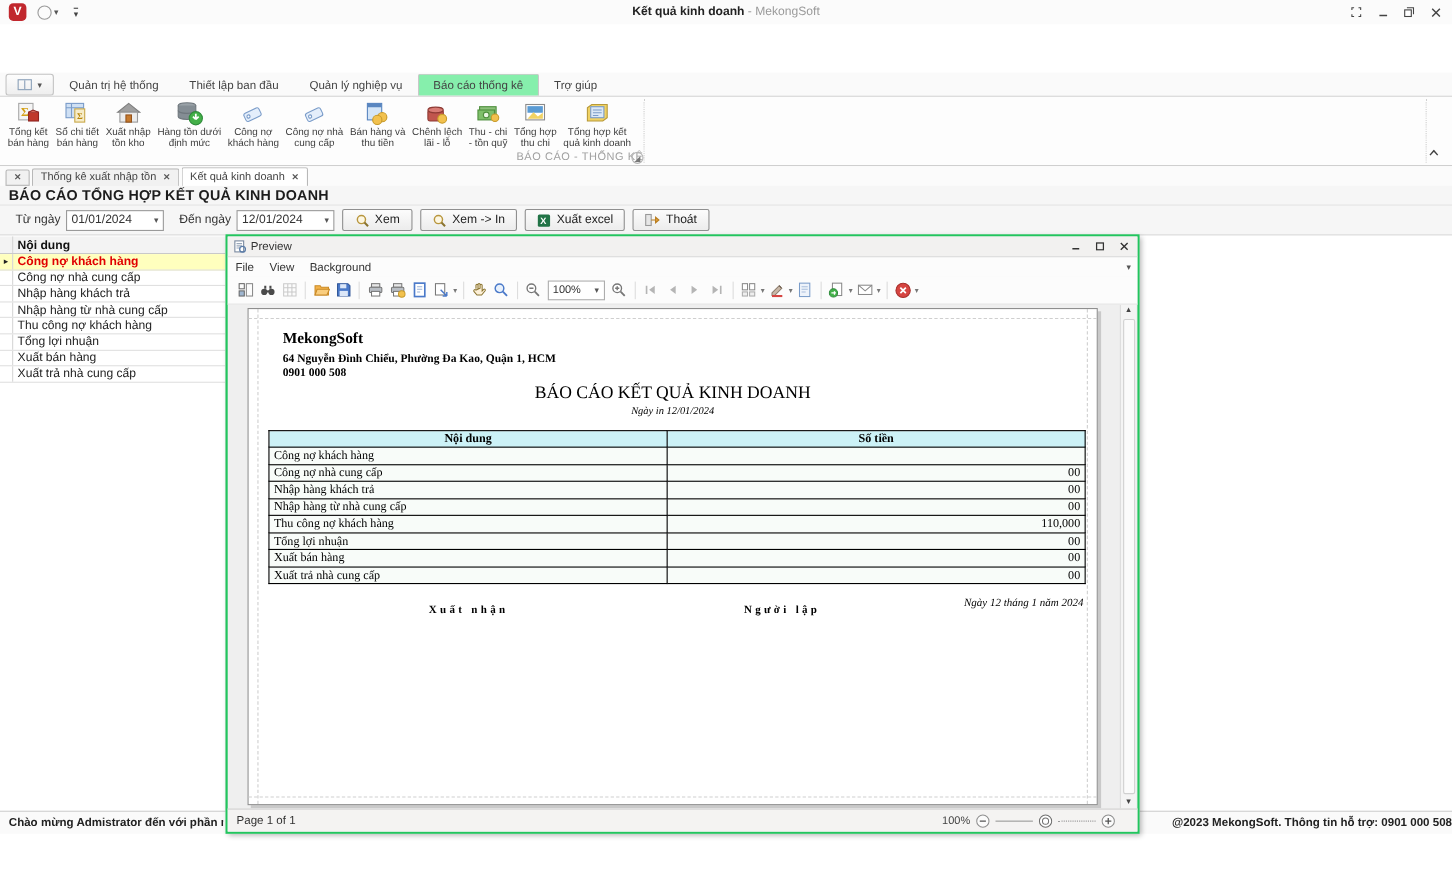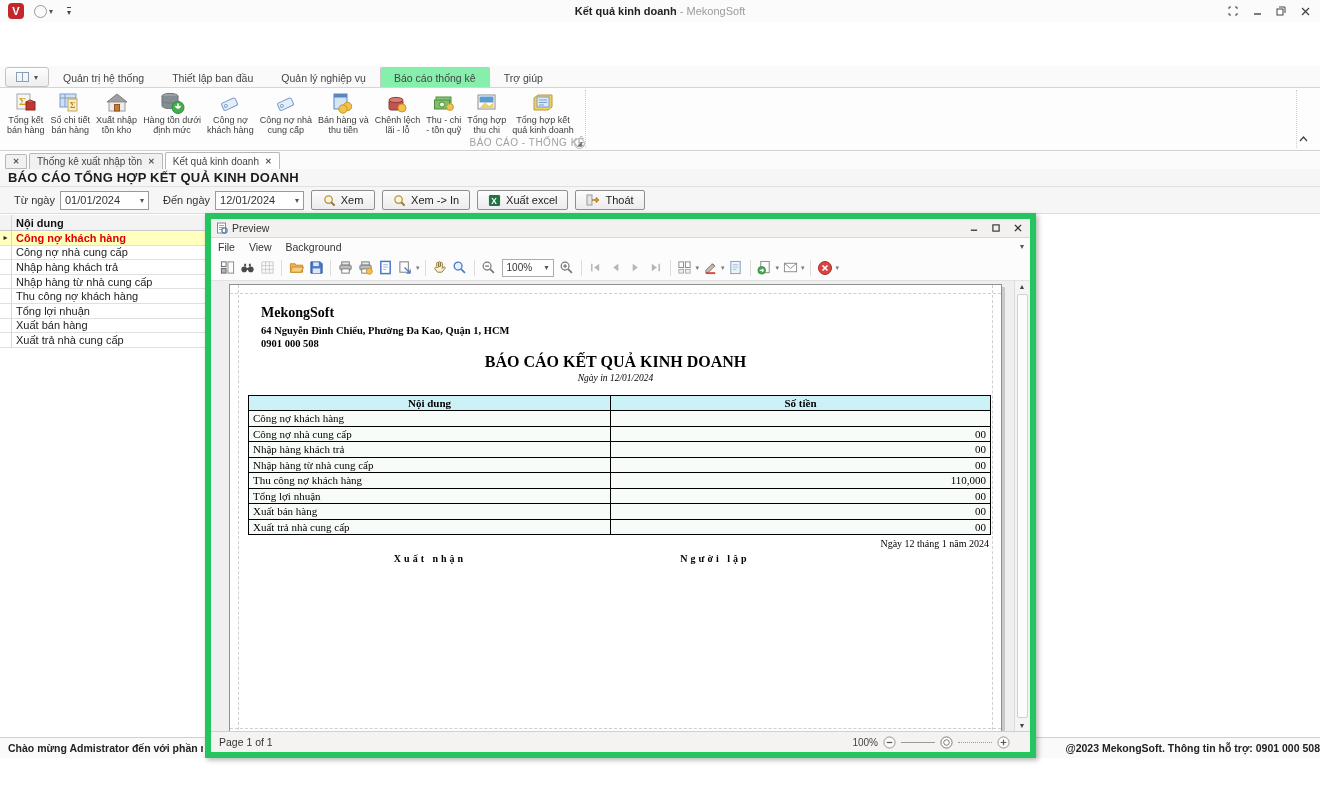--- a/index.html
+++ b/index.html
@@ -62,21 +62,21 @@
   .grow{display:flex;height:14.6px;border-bottom:1px solid #e0e0e0}
   .grow.sel{background:#ffffbe}
   .grow.sel .gcell{color:#e00000;font-weight:bold}
 
   
   #statusBar{position:absolute;left:0;top:737px;width:1320px;height:21px;background:#fafafa;border-top:1px solid #cfcfcf;display:flex;align-items:center;font-size:10.5px;font-weight:bold;color:#222}
   #statusLeft{margin-left:8px;width:195px;overflow:hidden;white-space:nowrap}
   #statusRight{margin-left:auto;white-space:nowrap}
 
   
-  #previewWin{position:absolute;left:205px;top:213px;width:831px;height:545px;background:#f0f0f0;border:6px solid #22c55e;box-shadow:2px 2px 5px rgba(0,0,0,.3);z-index:10}
+  #previewWin{position:absolute;left:205px;top:213px;width:831px;height:545px;background:#f0f0f0;border:2px solid #22c55e;box-shadow:2px 2px 5px rgba(0,0,0,.3);z-index:10}
   #pvTitle{height:19px;background:#f2f1f0;border-bottom:1px solid #d8d8d8;display:flex;align-items:center;font-size:10.5px;color:#333}
   #pvTitle .t{margin-left:4px}
   #pvTitle .win-controls{gap:8px;margin-right:5px}
   #pvMenu{height:17px;background:#fcfcfc;display:flex;align-items:center;font-size:10.5px;color:#333}
   .mitem{padding:0 7px}
   #pvMenu .caret{margin-left:auto;margin-right:6px}
   #pvTools{height:26px;background:#fcfcfc;border-bottom:1px solid #e2e2e2;display:flex;align-items:center;padding-left:6px}
   .ti{width:20px;height:20px;display:flex;align-items:center;justify-content:center;border-radius:2px}
   .tsep{width:1px;height:16px;background:#ddd;margin:0 4px}
   .tcaret{font-size:7px;color:#777;margin:0 1px}
@@ -94,28 +94,28 @@
   
   #pvPage{position:absolute;left:17px;top:3px;width:773px;height:452px;background:#fff;border:1px solid #8f8f8f;box-shadow:3px 3px 0 #c9c9c9;font-family:"Liberation Serif",serif;color:#000}
   .mguide{position:absolute;border:0 dashed #cfcfcf}
   #pvPage .mv1{left:8px;top:0;bottom:0;border-left-width:1px}
   #pvPage .mv2{right:8px;top:0;bottom:0;border-left-width:1px}
   #pvPage .mh1{top:8px;left:0;right:0;border-top-width:1px}
   #pvPage .mh2{bottom:6px;left:0;right:0;border-top-width:1px}
   .rp-company{position:absolute;left:31px;top:20px;font-size:14px;font-weight:bold}
   .rp-addr{position:absolute;left:31px;top:40px;font-size:10.5px;font-weight:bold}
   .rp-phone{position:absolute;left:31px;top:53px;font-size:10.5px;font-weight:bold}
-  .rp-title{position:absolute;left:0;right:0;top:68px;text-align:center;font-size:16px;font-weight:bold}
+  .rp-title{position:absolute;left:0;right:0;top:68px;text-align:center;font-size:16px;font-weight:normal}
   .rp-printed{position:absolute;left:0;right:0;top:88px;text-align:center;font-size:9.5px;font-style:italic}
   #rpTable{position:absolute;left:18px;top:110px;width:743px;border-collapse:collapse;font-size:11px}
   #rpTable th{background:#ccf2f7;border:1px solid #000;font-weight:bold;height:15px;font-size:11px}
   #rpTable td{border:1px solid #000;height:15.5px;padding:0 4px;background:#f8fcf9}
   #rpTable td.amt{text-align:right}
   #rpTable col.c1{width:48.8%}
-  .rp-date{position:absolute;top:253px;left:18px;width:743px;text-align:right;font-size:10px;padding-right:2px}
+  .rp-date{position:absolute;top:262px;left:18px;width:743px;text-align:right;font-size:10px;font-style:italic;padding-right:2px}
   .rp-sign{position:absolute;top:268px;font-size:10px;font-weight:bold;letter-spacing:3px;text-align:center;width:170px}
   .rp-sign.l{left:115px}.rp-sign.r{left:400px}
 
   svg{display:block}
 </style>
 </head>
 <body>
 
 <div id="app">
 

